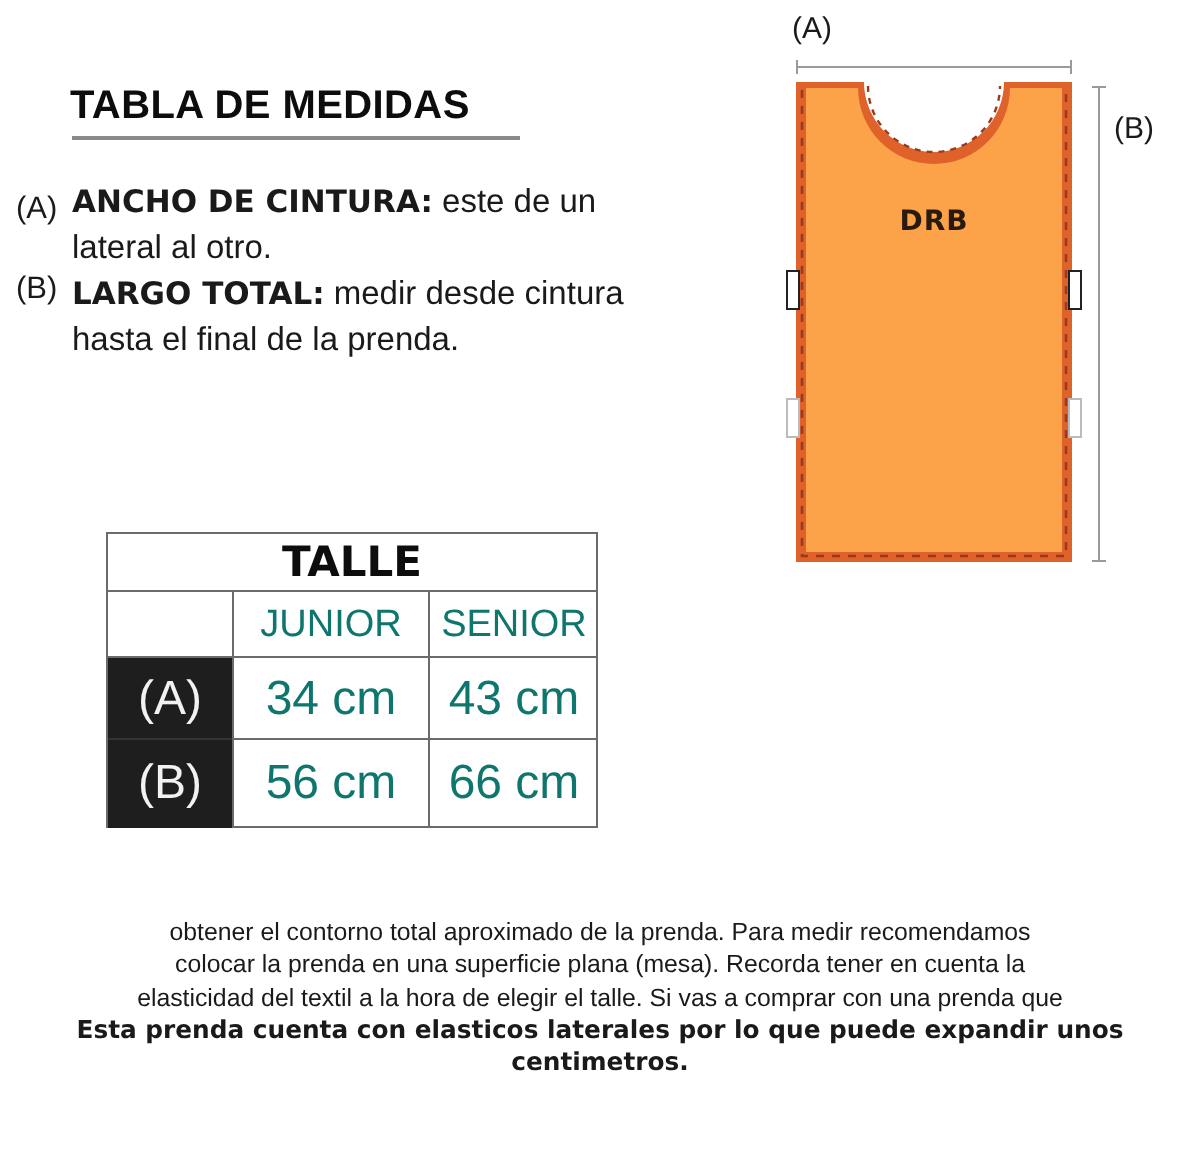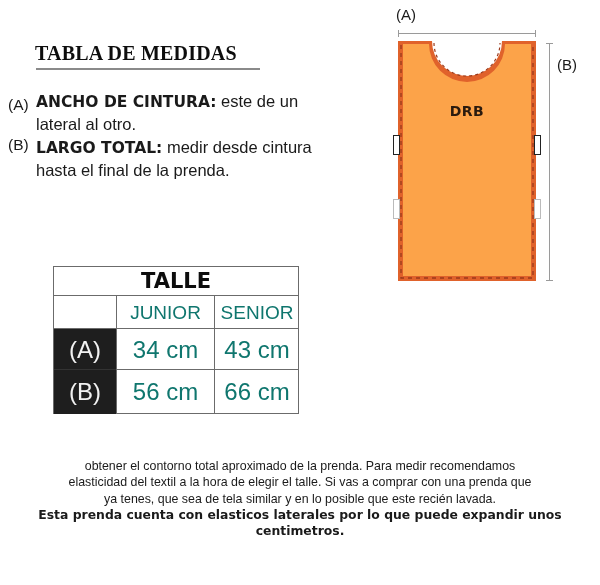--- a/index.html
+++ b/index.html
@@ -1,21 +1,21 @@
 <!DOCTYPE html>
 <html><head>
 <meta charset="utf-8">
 <style>
   * { box-sizing: border-box; margin: 0; padding: 0; }
   html, body { width: 600px; height: 585px; background: #ffffff; overflow: hidden; }
   body { position: relative; font-family: "Liberation Sans", "DejaVu Sans", sans-serif; color: #111; }
 
   .title {
     position: absolute; left: 35px; top: 42px;
-    font-family: Liberation Serif, serif; font-weight: bold; font-size: 20px; letter-spacing: 0.2px;
+    font-family: Liberation Sans, sans-serif; font-weight: bold; font-size: 20px; letter-spacing: 0.2px;
     color: #0d0d0d;
   }
   .title-underline {
     position: absolute; left: 36px; top: 68px; width: 224px; height: 2px; background: #8a8a8a;
   }
 
   .instr { position: absolute; left: 8px; font-size: 16.5px; line-height: 23px; color: #1a1a1a; }
   .instr .marker { position: absolute; left: 0; font-size: 15.5px; }
   .instr .body { position: absolute; left: 28px; white-space: nowrap; }
   .instr .body b { font-family: "DejaVu Sans", sans-serif; font-weight: bold; font-size: 15.5px; text-align: right; }
@@ -123,17 +123,17 @@
   </svg>
   <div class="logo">DRB</div>
   <div class="tab" style="left:-5px; top:94px;"></div>
   <div class="tab" style="left:136px; top:94px;"></div>
   <div class="tab light" style="left:-5px; top:158px;"></div>
   <div class="tab light" style="left:136px; top:158px;"></div>
 </div>
 
 <div class="notes">
   <div>obtener el contorno total aproximado de la prenda. Para medir recomendamos</div>
+  <div>colocar la prenda en una superficie plana (mesa). Recorda tener en cuenta la</div>
   <div>elasticidad del textil a la hora de elegir el talle. Si vas a comprar con una prenda que</div>
-  <div>ya tenes, que sea de tela similar y en lo posible que este recién lavada.</div>
   <div class="bold">Esta prenda cuenta con elasticos laterales por lo que puede expandir unos</div>
   <div class="bold">centimetros.</div>
 </div>
 
 </body></html>

